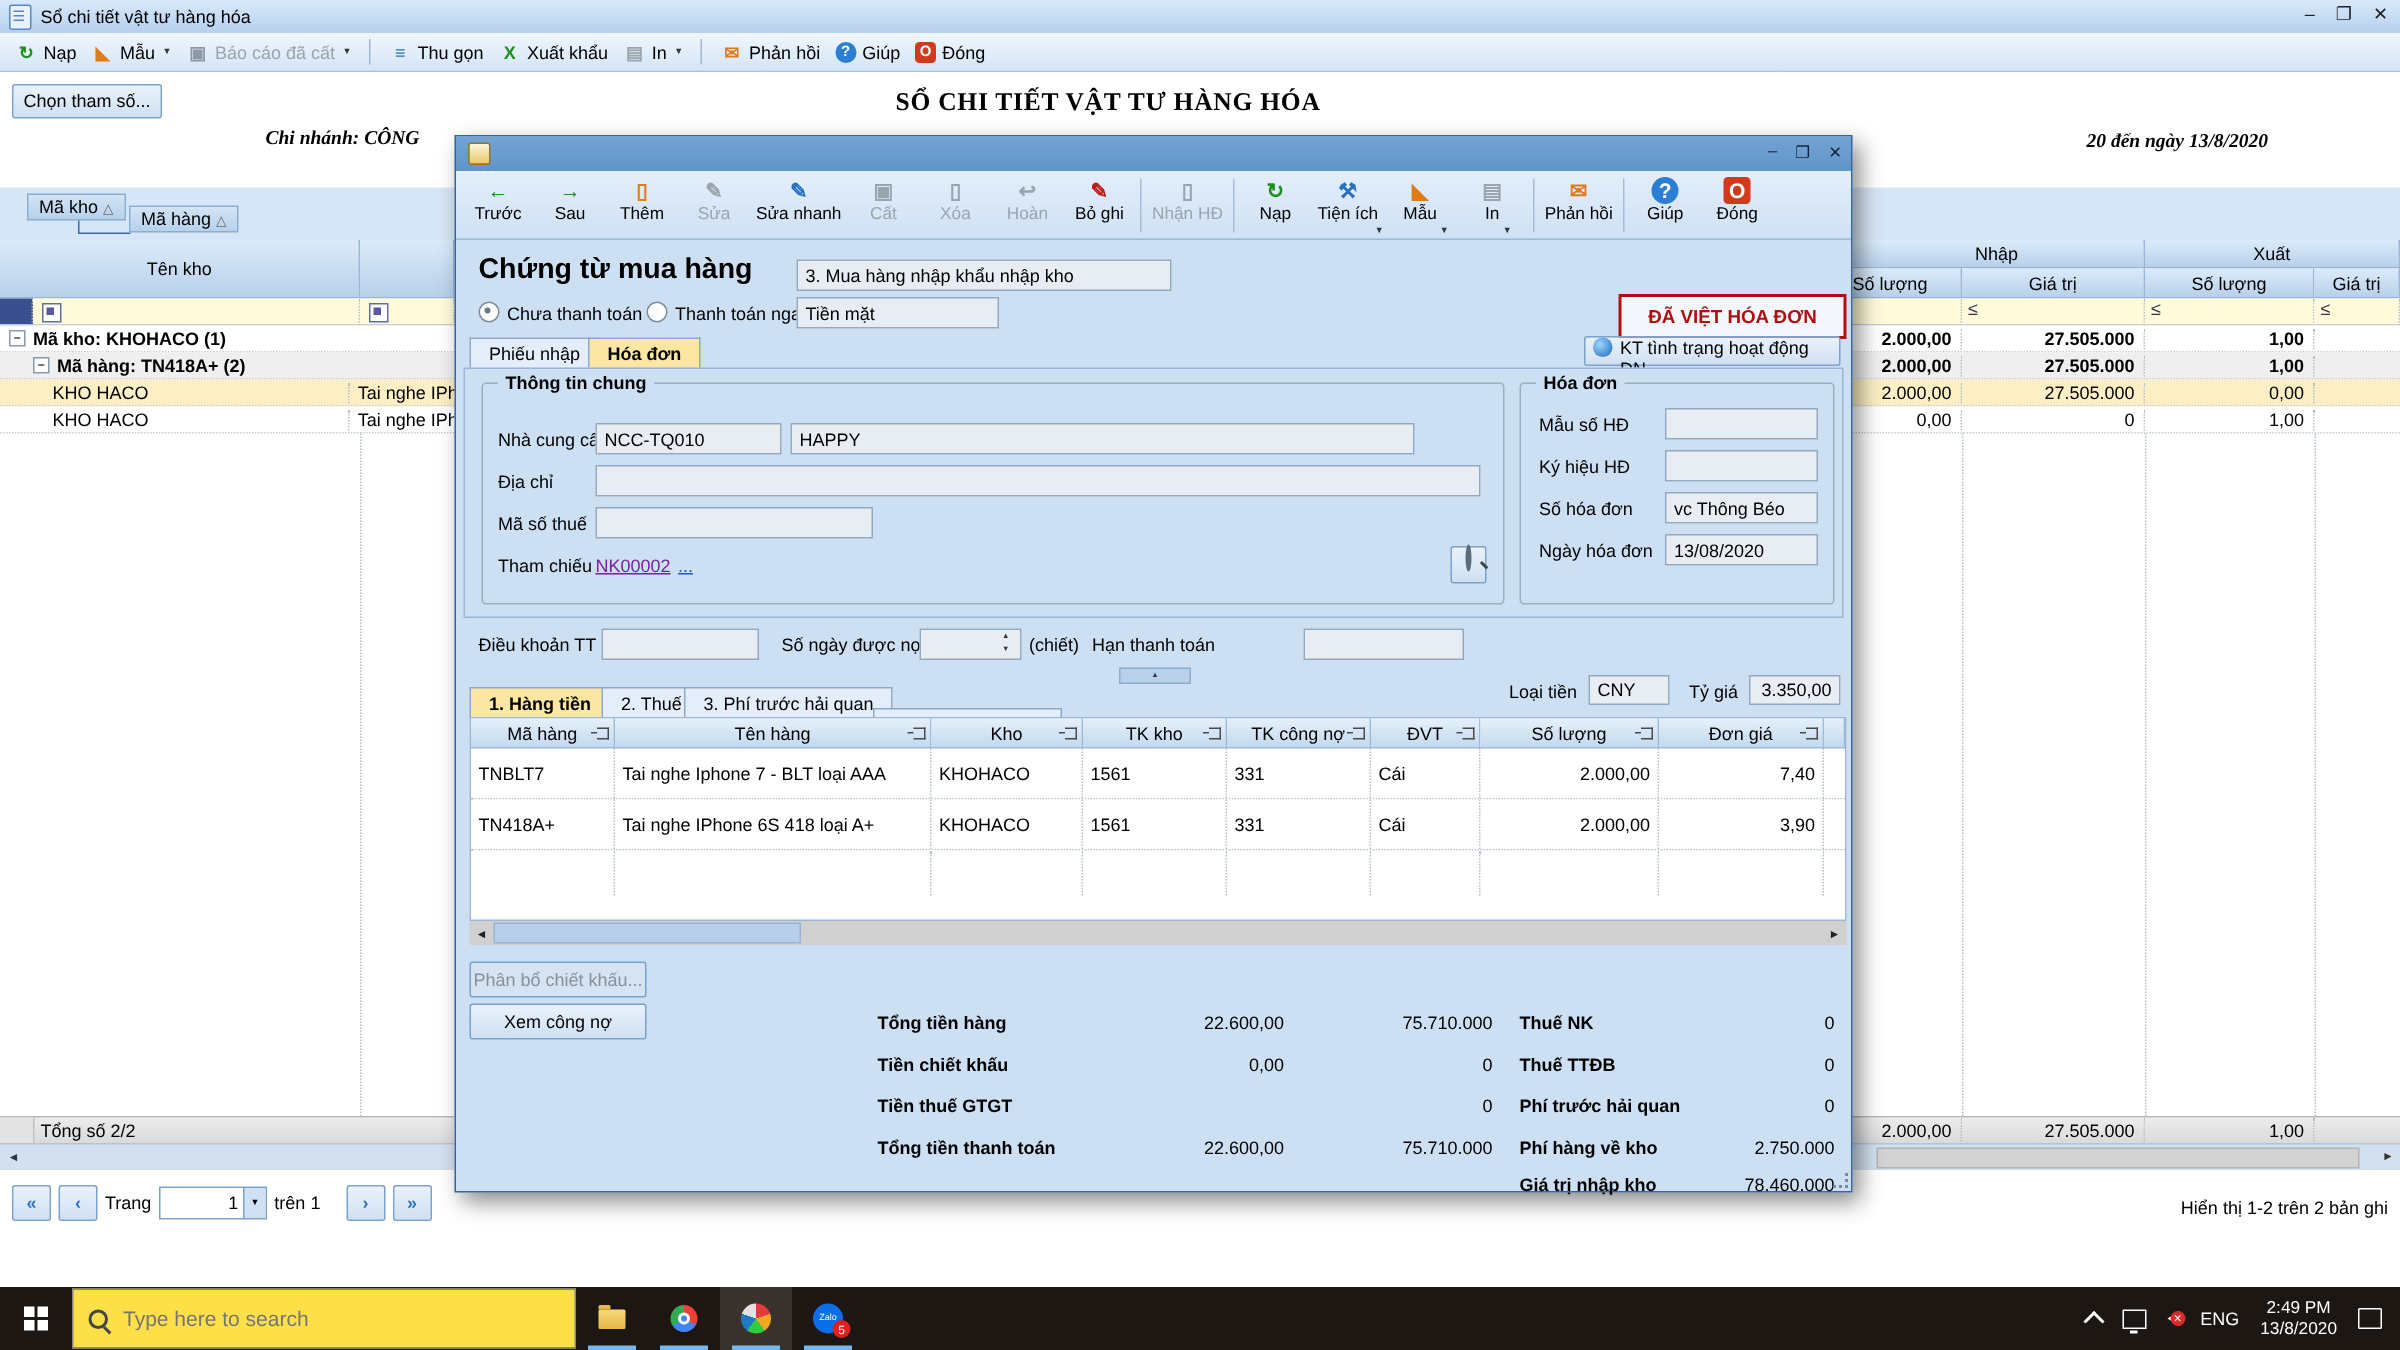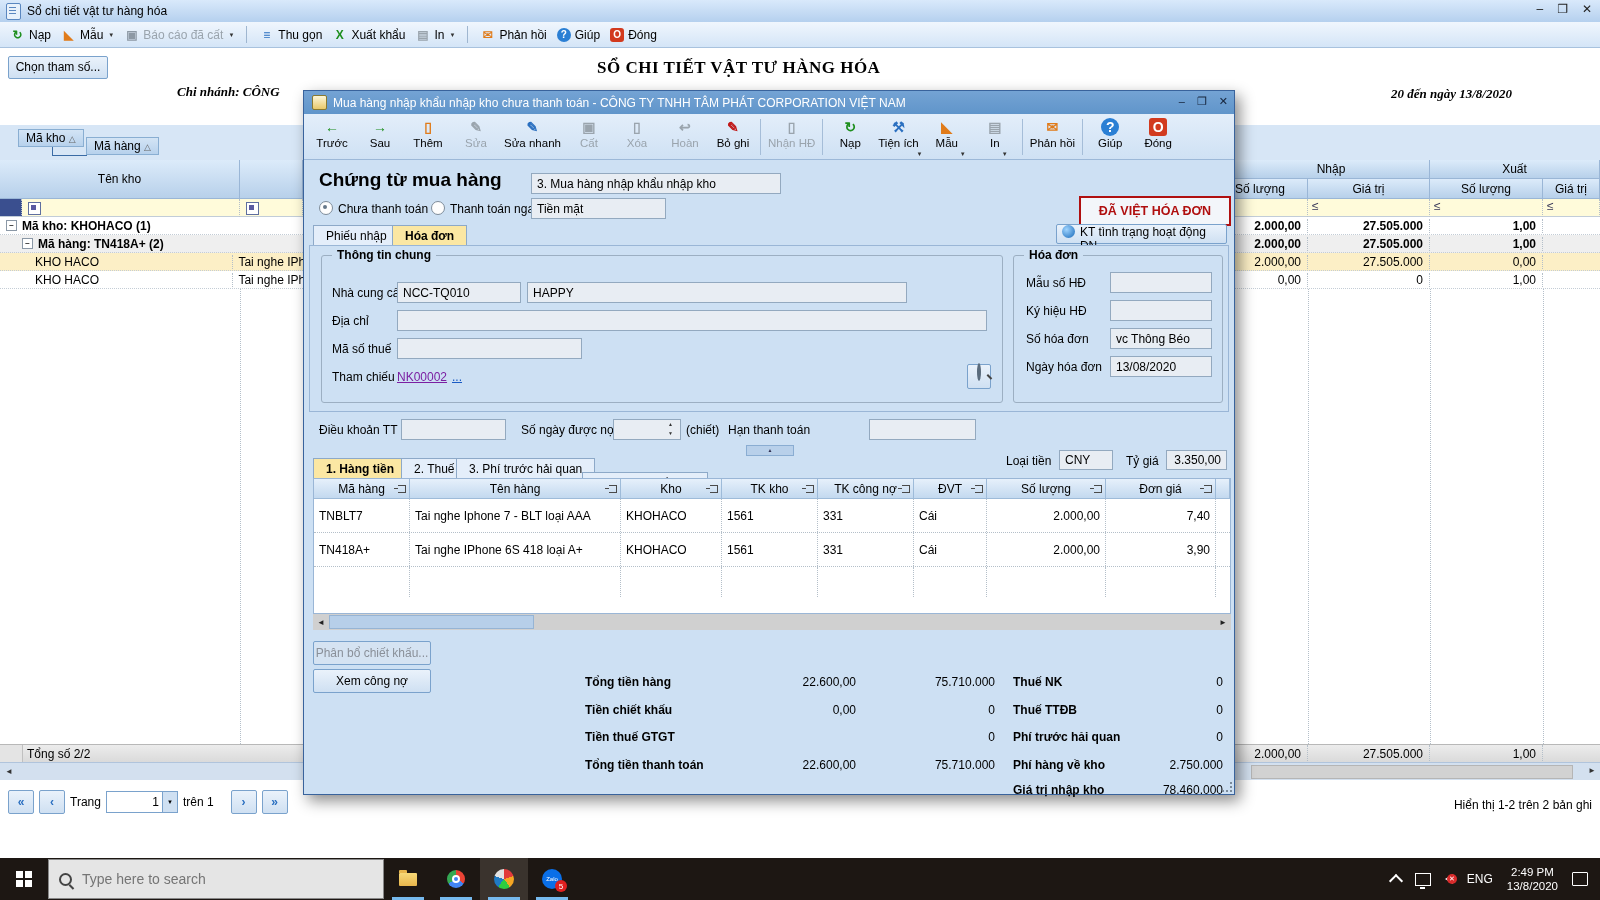--- a/index.html
+++ b/index.html
@@ -76,21 +76,21 @@
   .dcell.num{justify-content:flex-end}
   .drow{display:flex;border-bottom:1px dotted #b4bfc9;background:#fff}
   .totlbl{font-weight:bold}
   .clip-left{direction:rtl;overflow:hidden;white-space:nowrap;text-align:left}
 
   
   .taskbar{left:0;top:858px;width:1600px;height:42px;background:#1d1713;z-index:50;display:flex;align-items:center}
   .startbtn{width:48px;height:42px;display:flex;align-items:center;justify-content:center}
   .winlogo{width:16px;height:16px;display:grid;grid-template-columns:7px 7px;grid-template-rows:7px 7px;gap:2px}
   .winlogo span{background:#fff}
-  .searchbox{width:336px;height:40px;background:#e5e5e5;border:1px solid #888;display:flex;align-items:center;padding:0 10px;box-sizing:border-box;gap:8px}
+  .searchbox{width:336px;height:40px;background:#fde047;border:1px solid #888;display:flex;align-items:center;padding:0 10px;box-sizing:border-box;gap:8px}
   .searchbox input{border:none;background:transparent;outline:none;font-size:14px;color:#444;font-family:"Liberation Sans",sans-serif;width:250px}
   .lens{width:9px;height:9px;border:2px solid #444;border-radius:50%;position:relative}
   .lens:after{content:"";position:absolute;left:9px;top:9px;width:6px;height:2px;background:#444;transform:rotate(45deg);transform-origin:0 0}
   .tkslot{width:48px;height:42px;display:flex;align-items:center;justify-content:center;position:relative}
   .tkslot.open:after{content:"";position:absolute;bottom:0;left:8px;right:8px;height:3px;background:#76b9ed}
   .tkslot.active{background:#3a332d}
   .tray{margin-left:auto;display:flex;align-items:center;gap:14px;color:#fff;padding-right:12px}
   .clock{text-align:center;font-size:11.5px;line-height:14px}
   .chev{width:8px;height:8px;border-left:2px solid #fff;border-top:2px solid #fff;transform:rotate(45deg);margin-top:4px}
   .neticon{width:14px;height:11px;border:1px solid #fff;position:relative}
@@ -277,21 +277,20 @@
     </span>
     <span>trên 1</span>
     <span class="btn" style="width:24px;height:22px;line-height:22px;color:#2a6fc0;font-weight:bold;margin-left:12px">›</span>
     <span class="btn" style="width:24px;height:22px;line-height:22px;color:#2a6fc0;font-weight:bold">»</span>
   </div>
   <div class="abs" style="right:8px;top:798px">Hiển thị 1-2 trên 2 bản ghi</div>
 
   <div class="abs dlg">
     <div class="abs dtitle">
       <span class="dic"></span>
-      <span>Mua hàng nhập khẩu nhập kho chưa thanh toán - CÔNG TY TNHH TÂM PHÁT CORPORATION VIỆT NAM</span>
       <span class="dwb">
         <span>–</span>
         <span>❐</span>
         <span>✕</span>
       </span>
     </div>
 
     <div class="abs dtoolbar">
       <span class="dtb">
           <span class="ic ic-green">←</span>
@@ -384,21 +383,21 @@
       <span style="width:13px;height:13px;border-radius:50%;background:radial-gradient(circle at 35% 35%,#9fd4ff,#1668b8);display:inline-block"></span>
       <span>KT tình trạng hoạt động DN</span>
     </div>
 
     <div class="abs" style="left:5px;top:154px;width:918px;height:165px;border:1px solid #9ab6d6;background:#cde0f3"></div>
 
     <div class="abs gbox" style="left:17px;top:164px;width:682px;height:148px">
       <span class="legend abs">Thông tin chung</span>
       <span class="abs" style="left:10px;top:30px">Nhà cung cấp</span>
       <div class="abs field" style="left:75px;top:26px;width:124px;height:21px">NCC-TQ010</div>
-      <div class="abs field" style="left:205px;top:26px;width:380px;height:21px">HAPPY</div>
+      <div class="abs field" style="left:205px;top:26px;width:416px;height:21px">HAPPY</div>
       <span class="abs" style="left:10px;top:58px">Địa chỉ</span>
       <div class="abs field" style="left:75px;top:54px;width:590px;height:21px"></div>
       <span class="abs" style="left:10px;top:86px">Mã số thuế</span>
       <div class="abs field" style="left:75px;top:82px;width:185px;height:21px"></div>
       <span class="abs" style="left:10px;top:114px">Tham chiếu</span>
       <span class="abs link-p" style="left:75px;top:114px">NK00002</span>
       <span class="abs link-b" style="left:130px;top:114px">...</span>
       <div class="abs btn" style="left:645px;top:108px;width:22px;height:23px"><span class="lens" style="margin:5px auto 0;border-color:#5a6b7c"></span></div>
     </div>
 

